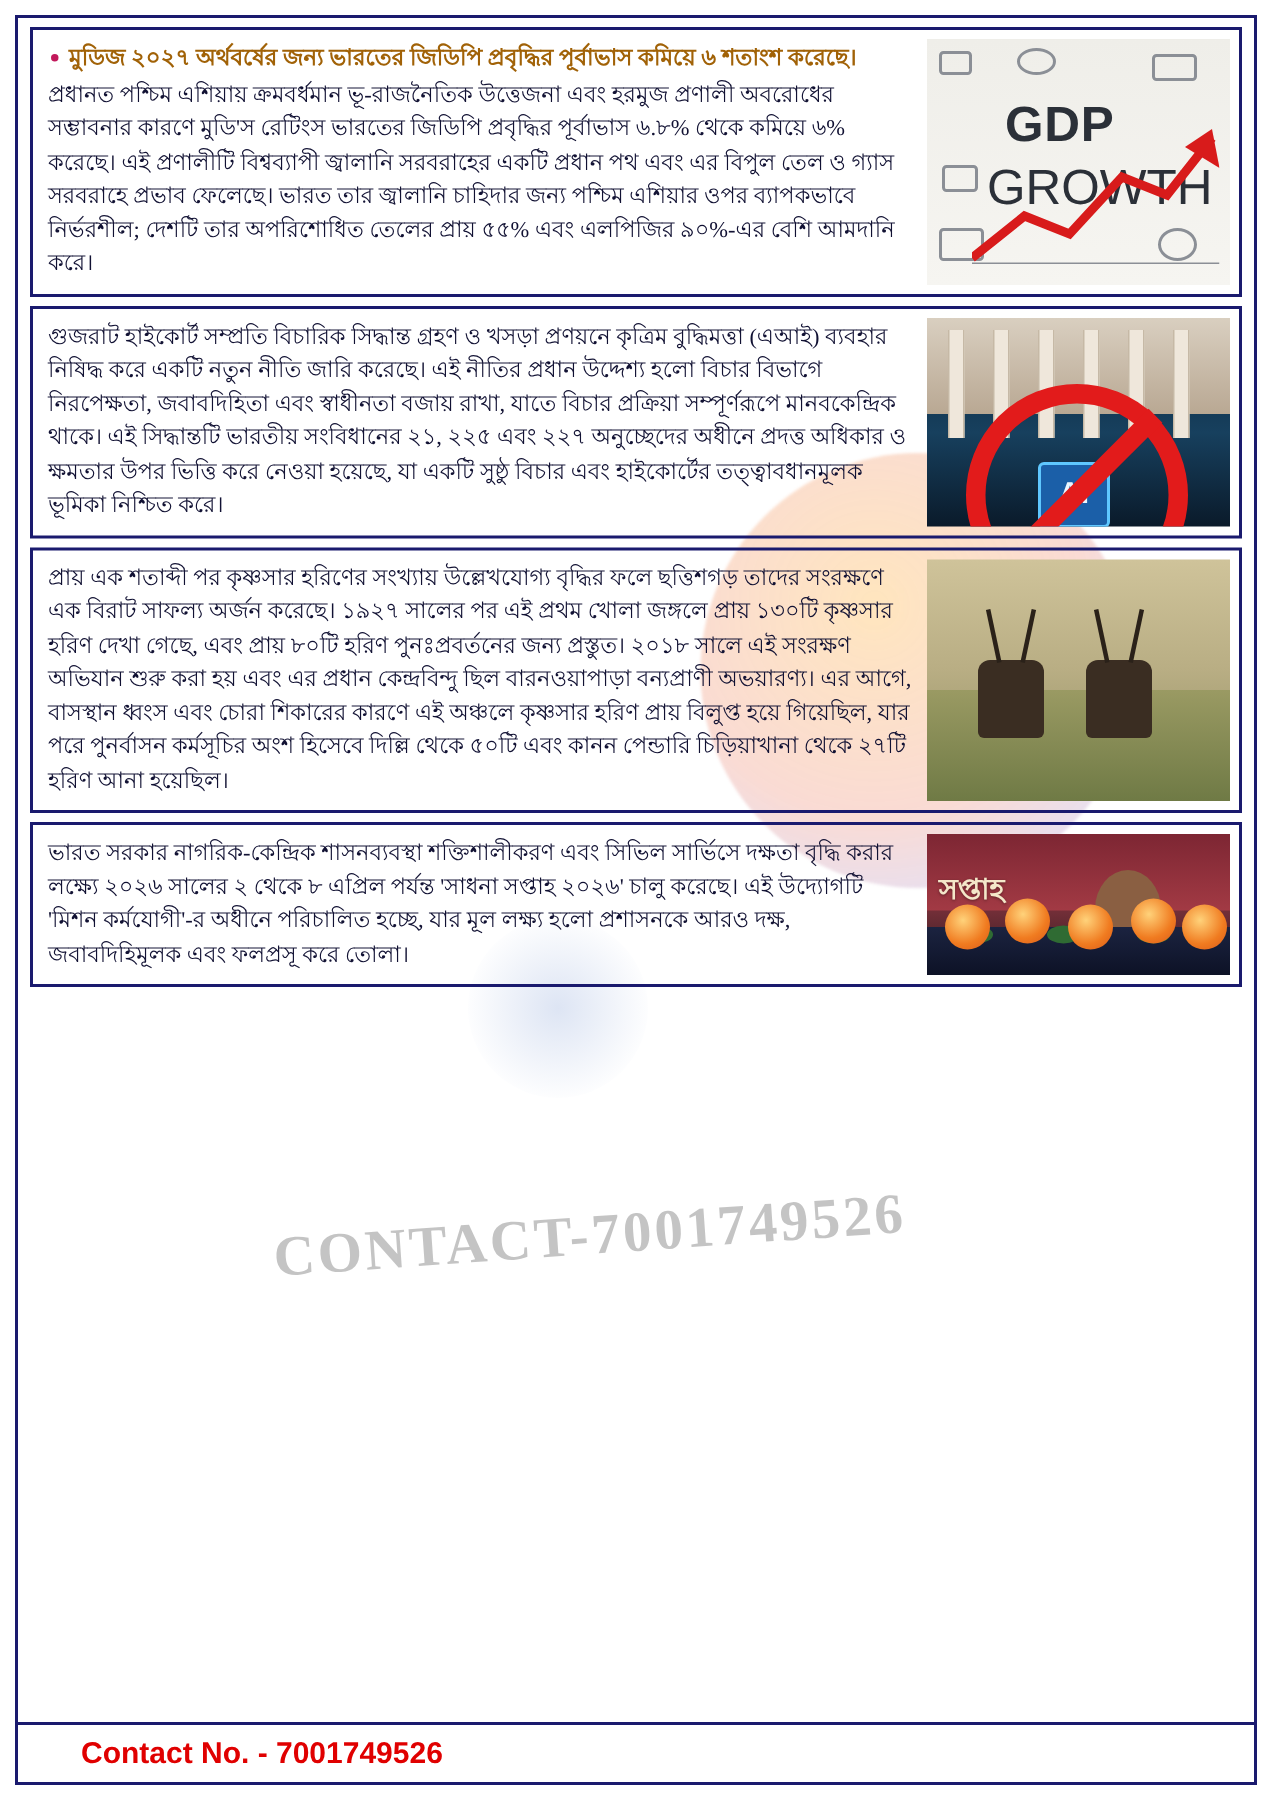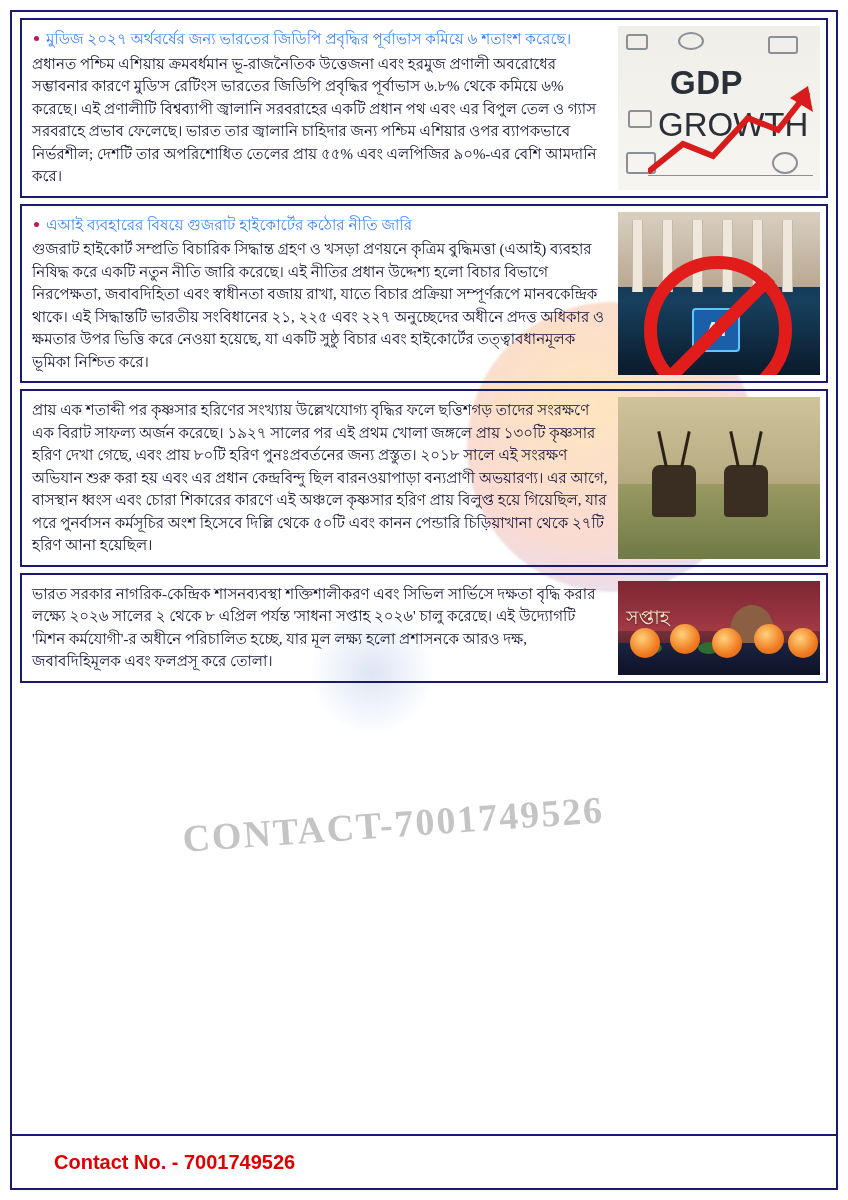--- a/index.html
+++ b/index.html
@@ -148,22 +148,22 @@
     display: flex;
     background: transparent;
     overflow: hidden;
   }
   .news-text {
     flex: 1 1 auto;
     padding: 8px 8px 8px 10px;
     min-width: 0;
   }
   .headline {
-    color: #3b82f6;
-    font-weight: normal;
+    color: #a16207;
+    font-weight: bold;
     font-size: 15.2px;
     line-height: 1.42;
     margin: 0 0 3px 0;
     position: relative;
     padding-left: 14px;
   }
   .headline:before {
     content: "";
     position: absolute;
     left: 2px; top: 8px;
@@ -307,21 +307,21 @@
   .img-speech .banner {
     position: absolute;
     left: 0; top: 0; width: 100%; height: 54%;
     background: linear-gradient(180deg,#7d2633 0%, #a23a44 100%);
   }
   .img-speech .banner-text {
     position: absolute;
     left: 8px; top: 22px;
     color: #f4e7c9;
     font-size: 19px;
-    font-weight: normal;
+    font-weight: bold;
     text-shadow: 0 1px 2px rgba(0,0,0,.4);
   }
   .img-speech .banner-date {
     position: absolute;
     left: 8px; top: 92px;
     color: #f4e7c9;
     font-family: "Liberation Sans", sans-serif;
     font-size: 13px;
   }
   .img-speech .person-head {
@@ -363,21 +363,21 @@
     bottom: 22%;
     width: 22px; height: 12px;
     border-radius: 50%;
     background: #2f6b33;
   }
 
   
   .footer {
     position: absolute;
     left: 0; right: 0; bottom: 0;
-    height: 54px;
+    height: 40px;
     border-top: 2px solid #1a1a6e;
     display: flex;
     align-items: center;
     padding-left: 42px;
     background: #fff;
     z-index: 2;
   }
   .footer-text {
     color: #e00000;
     font-family: "Liberation Sans", sans-serif;
@@ -419,21 +419,20 @@
               <polyline points="0,88 35,60 65,72 100,34 130,46 160,8" fill="none" stroke="#d81b1b" stroke-width="6"></polyline>
               <polygon points="160,2 165,28 142,14" fill="#d81b1b"></polygon>
               <polyline points="0,92 165,92" fill="none" stroke="#8b8f96" stroke-width="2"></polyline>
             </svg>
           </div>
         </div>
       </div>
 
       <div class="news-item">
         <div class="news-text">
-          <p class="headline">এআই ব্যবহারের বিষয়ে গুজরাট হাইকোর্টের কঠোর নীতি জারি</p>
           <p class="body-text">গুজরাট হাইকোর্ট সম্প্রতি বিচারিক সিদ্ধান্ত গ্রহণ ও খসড়া প্রণয়নে কৃত্রিম বুদ্ধিমত্তা (এআই) ব্যবহার নিষিদ্ধ করে একটি নতুন নীতি জারি করেছে। এই নীতির প্রধান উদ্দেশ্য হলো বিচার বিভাগে নিরপেক্ষতা, জবাবদিহিতা এবং স্বাধীনতা বজায় রাখা, যাতে বিচার প্রক্রিয়া সম্পূর্ণরূপে মানবকেন্দ্রিক থাকে। এই সিদ্ধান্তটি ভারতীয় সংবিধানের ২১, ২২৫ এবং ২২৭ অনুচ্ছেদের অধীনে প্রদত্ত অধিকার ও ক্ষমতার উপর ভিত্তি করে নেওয়া হয়েছে, যা একটি সুষ্ঠু বিচার এবং হাইকোর্টের তত্ত্বাবধানমূলক ভূমিকা নিশ্চিত করে।</p>
         </div>
         <div class="news-media">
           <div class="img-ai">
             <div class="court">
               <div class="col" style="left:14px;"></div>
               <div class="col" style="left:44px;"></div>
               <div class="col" style="left:74px;"></div>
               <div class="col" style="left:104px;"></div>
               <div class="col" style="left:134px;"></div>

